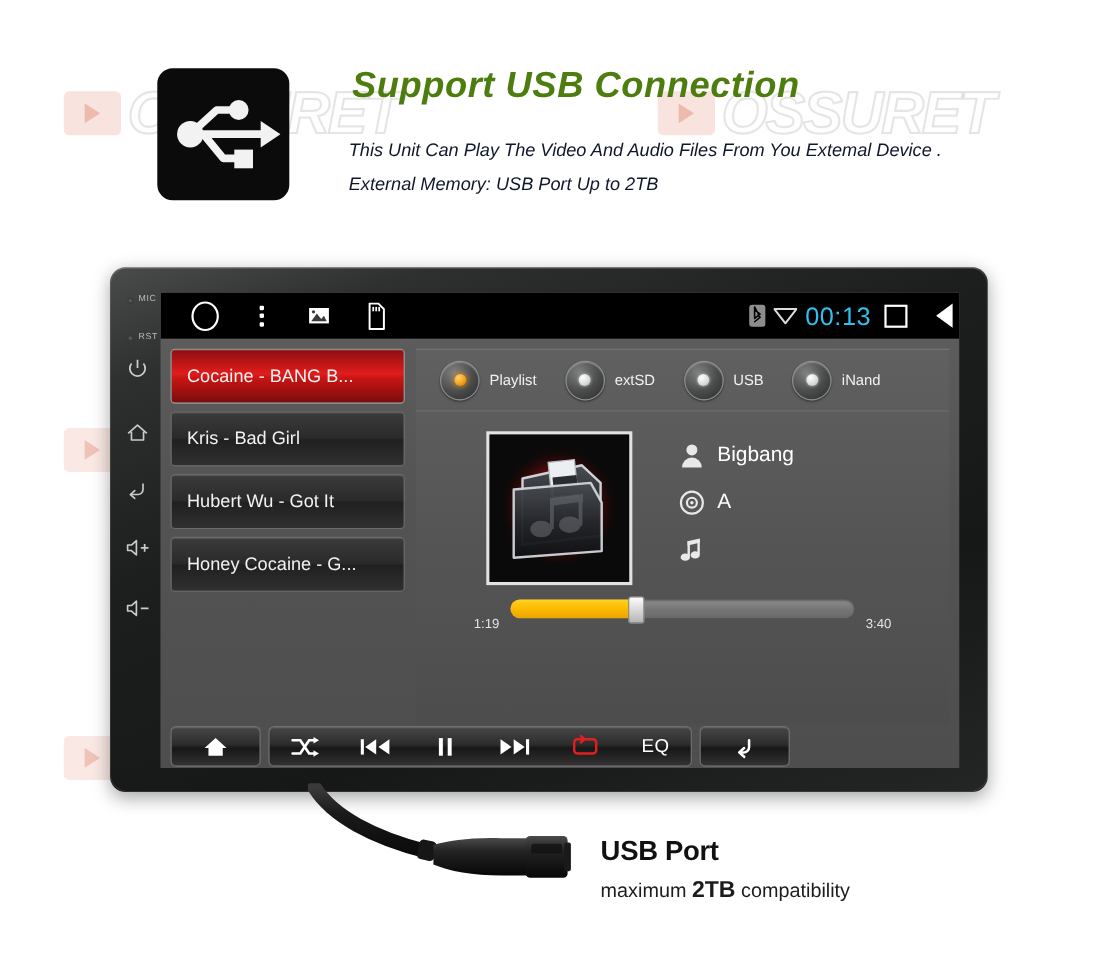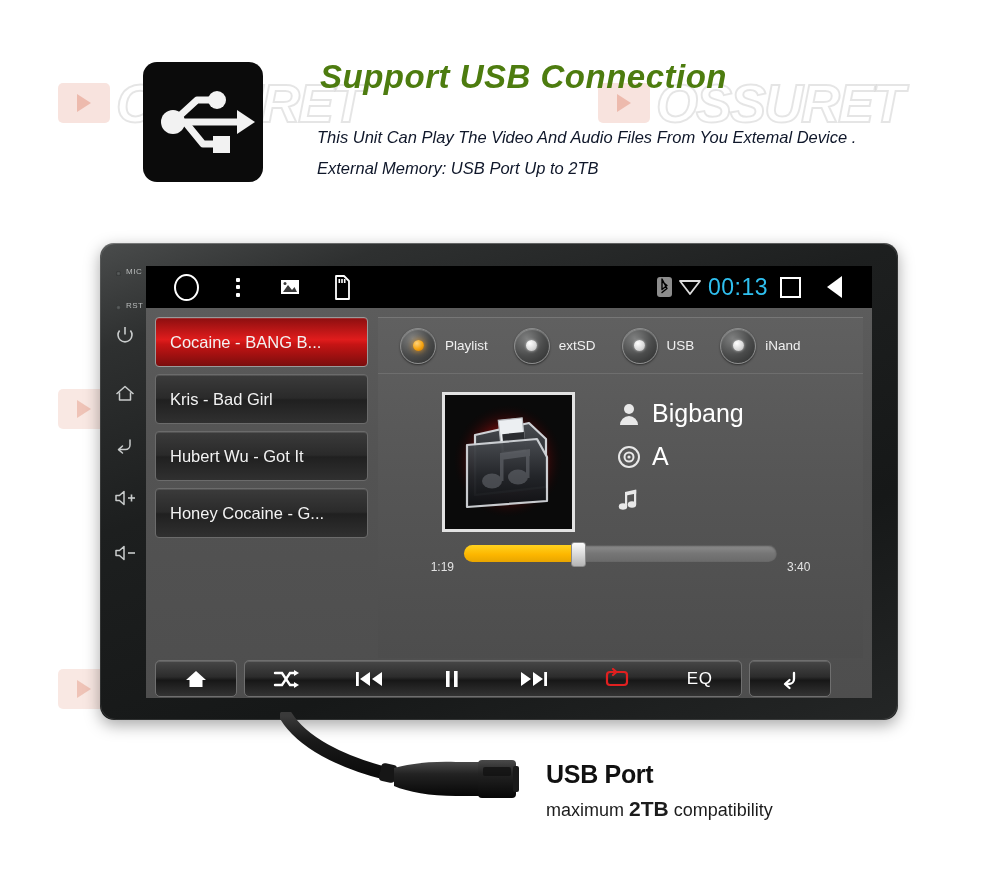--- a/index.html
+++ b/index.html
@@ -69,21 +69,21 @@
     background:#5a5a5a;overflow:hidden;
   }
 
   
   .statusbar{
     position:absolute;left:0;top:0;width:726px;height:42px;background:#000;
     display:flex;align-items:center;
   }
   .sb-left{display:flex;align-items:center;gap:0px;padding-left:14px;}
   .sb-btn{width:52px;height:42px;display:flex;align-items:center;justify-content:center;}
-  .sb-right{margin-left:auto;display:flex;align-items:center;padding-right:24px;gap:0;}
+  .sb-right{margin-left:auto;display:flex;align-items:center;padding-right:0;gap:0;}
   .sb-clock{color:#2fc0f0;font-size:23px;letter-spacing:.5px;margin:0 12px 0 7px;}
   .sb-ico{display:flex;align-items:center;justify-content:center;}
   .sb-sq{width:17px;height:17px;border:2.4px solid #fff;margin-right:26px;}
   .sb-tri{width:0;height:0;border-top:11px solid transparent;border-bottom:11px solid transparent;border-right:15px solid #fff;margin-right:6px;}
   .sb-circ{width:21px;height:23px;border:2.6px solid #fff;border-radius:50%;}
   .sb-dots{display:flex;flex-direction:column;gap:3.5px;}
   .sb-dots i{width:4px;height:4px;background:#fff;border-radius:1px;display:block;}
 
   
   .appbody{position:absolute;left:0;top:42px;width:726px;height:390px;
@@ -123,37 +123,37 @@
   .knob.on i{background:radial-gradient(circle at 35% 30%,#ffd27a 0%,#f5a310 55%,#c06c00 100%);
     box-shadow:0 0 6px rgba(255,160,20,.85);}
   .src span{color:#f0f0f0;font-size:13.5px;}
 
   .nowplaying{position:relative;height:212px;}
   .art{
     position:absolute;left:64px;top:18px;width:133px;height:140px;
     background:#0a0a0a;border:3px solid #e2e2e2;box-sizing:border-box;
   }
   .meta{position:absolute;left:228px;top:18px;width:250px;}
-  .meta-row{display:flex;align-items:center;height:43px;color:#fff;font-size:25px;}
+  .meta-row{display:flex;align-items:center;height:43px;color:#fff;font-size:19px;}
   .meta-ico{width:46px;display:flex;align-items:center;justify-content:center;color:#e8e8e8;}
 
   .progwrap{position:absolute;left:0;bottom:12px;width:485px;display:flex;align-items:center;
     justify-content:center;gap:10px;}
   .ptime{color:#e3e3e3;font-size:12px;margin-top:27px;}
   .ptrack{position:relative;width:313px;height:17px;border-radius:9px;
     background:linear-gradient(180deg,#8f8f8f 0%,#767676 50%,#6a6a6a 100%);
     box-shadow:inset 0 1px 2px rgba(0,0,0,.45);}
   .pfill{position:absolute;left:0;top:0;height:17px;border-radius:9px 2px 2px 9px;
     background:linear-gradient(180deg,#ffd21f 0%,#fdb700 55%,#e8a500 100%);}
   .pthumb{position:absolute;top:-3px;width:13px;height:23px;border-radius:3px;
     background:linear-gradient(180deg,#fdfdfd 0%,#d9d9d9 50%,#b4b4b4 100%);
     border:1px solid #8a8a8a;}
 
   
-  .transport{position:absolute;left:9px;top:352px;width:676px;height:35px;display:flex;gap:7px;}
+  .transport{position:absolute;left:9px;top:352px;width:563px;height:35px;display:flex;gap:7px;}
   .tbtn{
     border-radius:5px;display:flex;align-items:center;justify-content:center;color:#fff;
     background:linear-gradient(180deg,#474747 0%,#2c2c2c 45%,#171717 55%,#333 100%);
     border:1px solid #6f6f6f;box-shadow:inset 0 1px 0 rgba(255,255,255,.15);
   }
   .tside{width:80px;height:35px;}
   .tmid{flex:1;height:35px;display:flex;align-items:center;justify-content:space-around;
     border-radius:5px;
     background:linear-gradient(180deg,#474747 0%,#2c2c2c 45%,#171717 55%,#333 100%);
     border:1px solid #6f6f6f;box-shadow:inset 0 1px 0 rgba(255,255,255,.15);}

